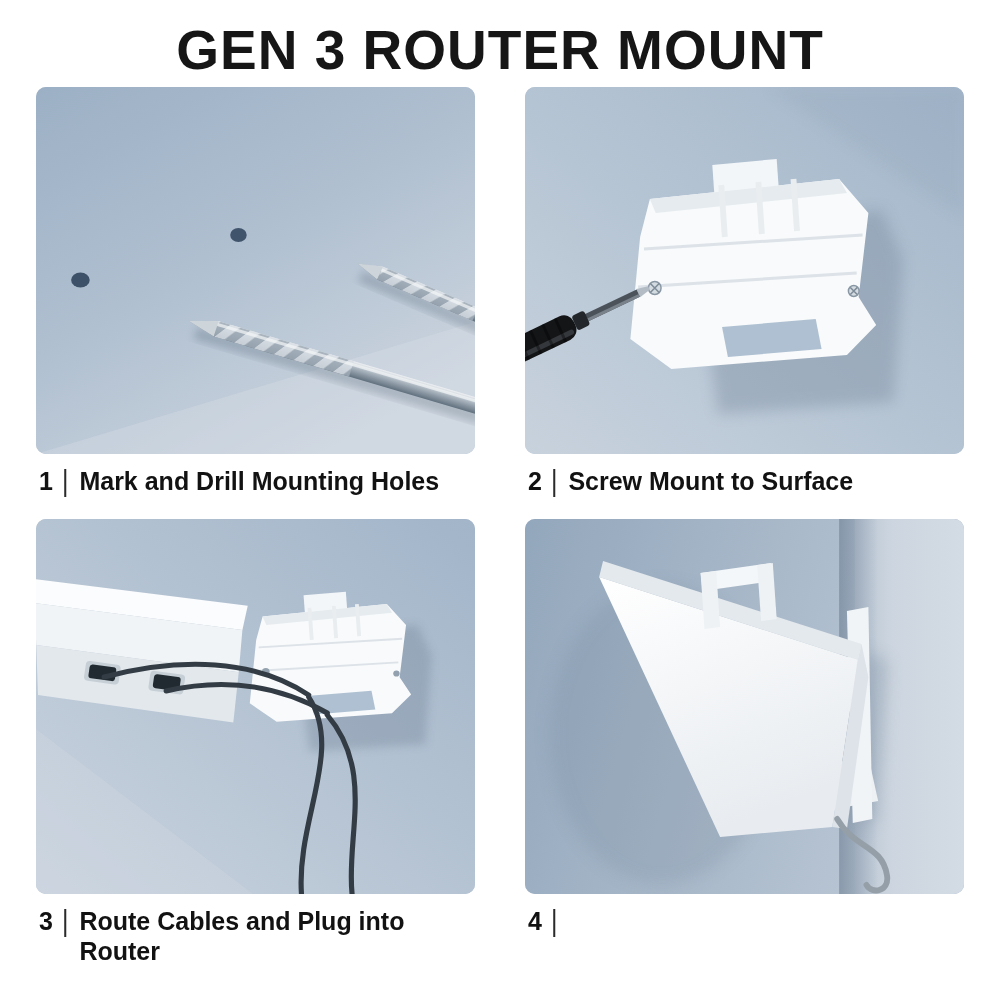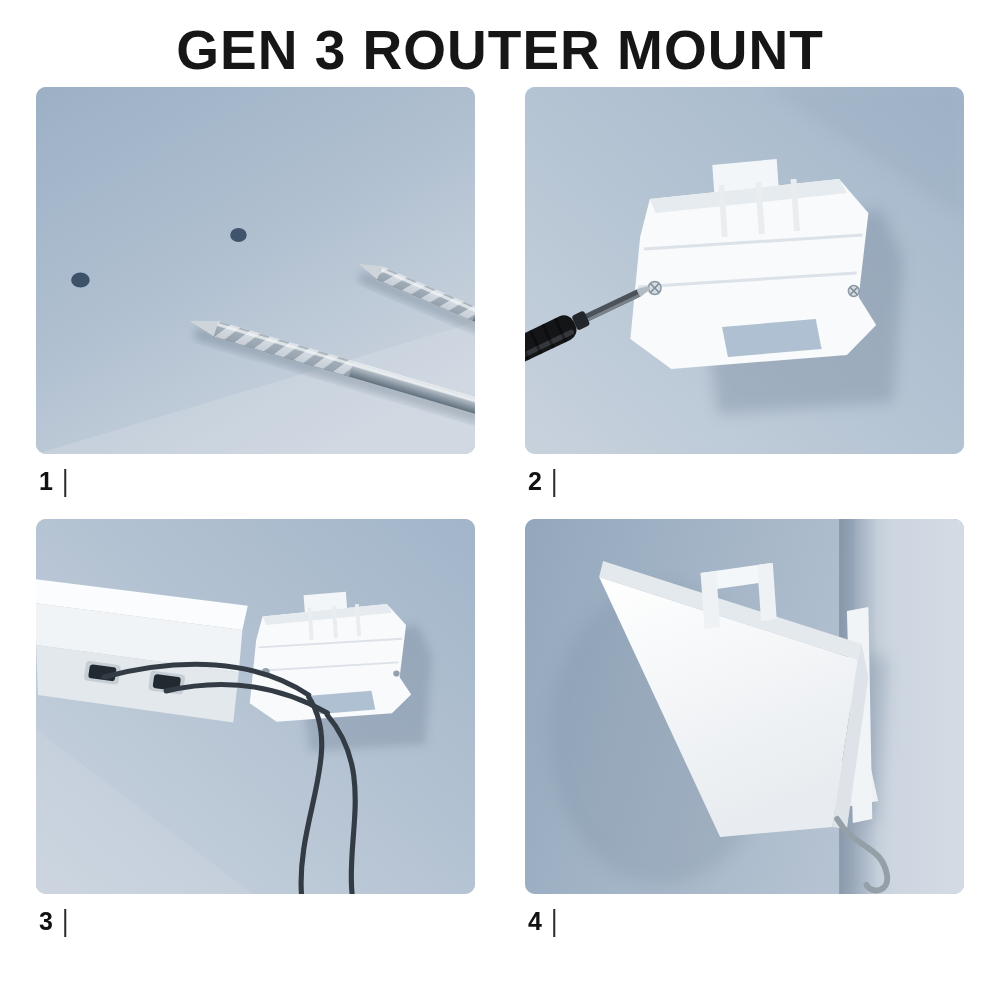--- a/index.html
+++ b/index.html
@@ -110,25 +110,27 @@
           <rect x="84" y="-13" width="90" height="26" rx="11" fill="#141517"></rect>
           <rect x="88" y="-9" width="80" height="5" rx="2.5" fill="#34373b"></rect>
           <path d="M100,-13 L100,13 M114,-13 L114,13 M128,-13 L128,13 M142,-13 L142,13 M156,-13 L156,13" stroke="#000000" stroke-width="3" opacity="0.35"></path>
         </g>
       </svg>
     </div>
 
     <div class="caption">
       <span class="num">1</span>
       <span class="sep">|</span>
+      <span class="txt">Mark and Drill Mounting Holes</span>
     </div>
 
     <div class="caption">
       <span class="num">2</span>
       <span class="sep">|</span>
+      <span class="txt">Screw Mount to Surface</span>
     </div>
 
     <div class="photo">
       <svg viewBox="0 0 425 375" preserveAspectRatio="none">
         <defs>
           <linearGradient id="p3wall" x1="1" y1="0" x2="0" y2="1">
             <stop offset="0" stop-color="#a2b5c9"></stop>
               <stop offset="0.55" stop-color="#b7c5d4"></stop>
               <stop offset="1" stop-color="#c9d3de"></stop>
           </linearGradient>
@@ -212,20 +214,21 @@
           <polygon points="180,54 196,52 200,108 184,110" fill="#eef2f5"></polygon>
           <polygon points="238,46 254,44 258,100 242,102" fill="#eef2f5"></polygon>
         </g>
         <path d="M320,300 C338,330 366,326 371,356 C374,372 356,376 350,366" stroke="#959fa8" stroke-width="6" fill="none" stroke-linecap="round"></path>
       </svg>
     </div>
 
     <div class="caption">
       <span class="num">3</span>
       <span class="sep">|</span>
+      <span class="txt">Route Cables and Plug into Router</span>
     </div>
 
     <div class="caption">
       <span class="num">4</span>
       <span class="sep">|</span>
     </div>
 
   </div>
 </div>
 

